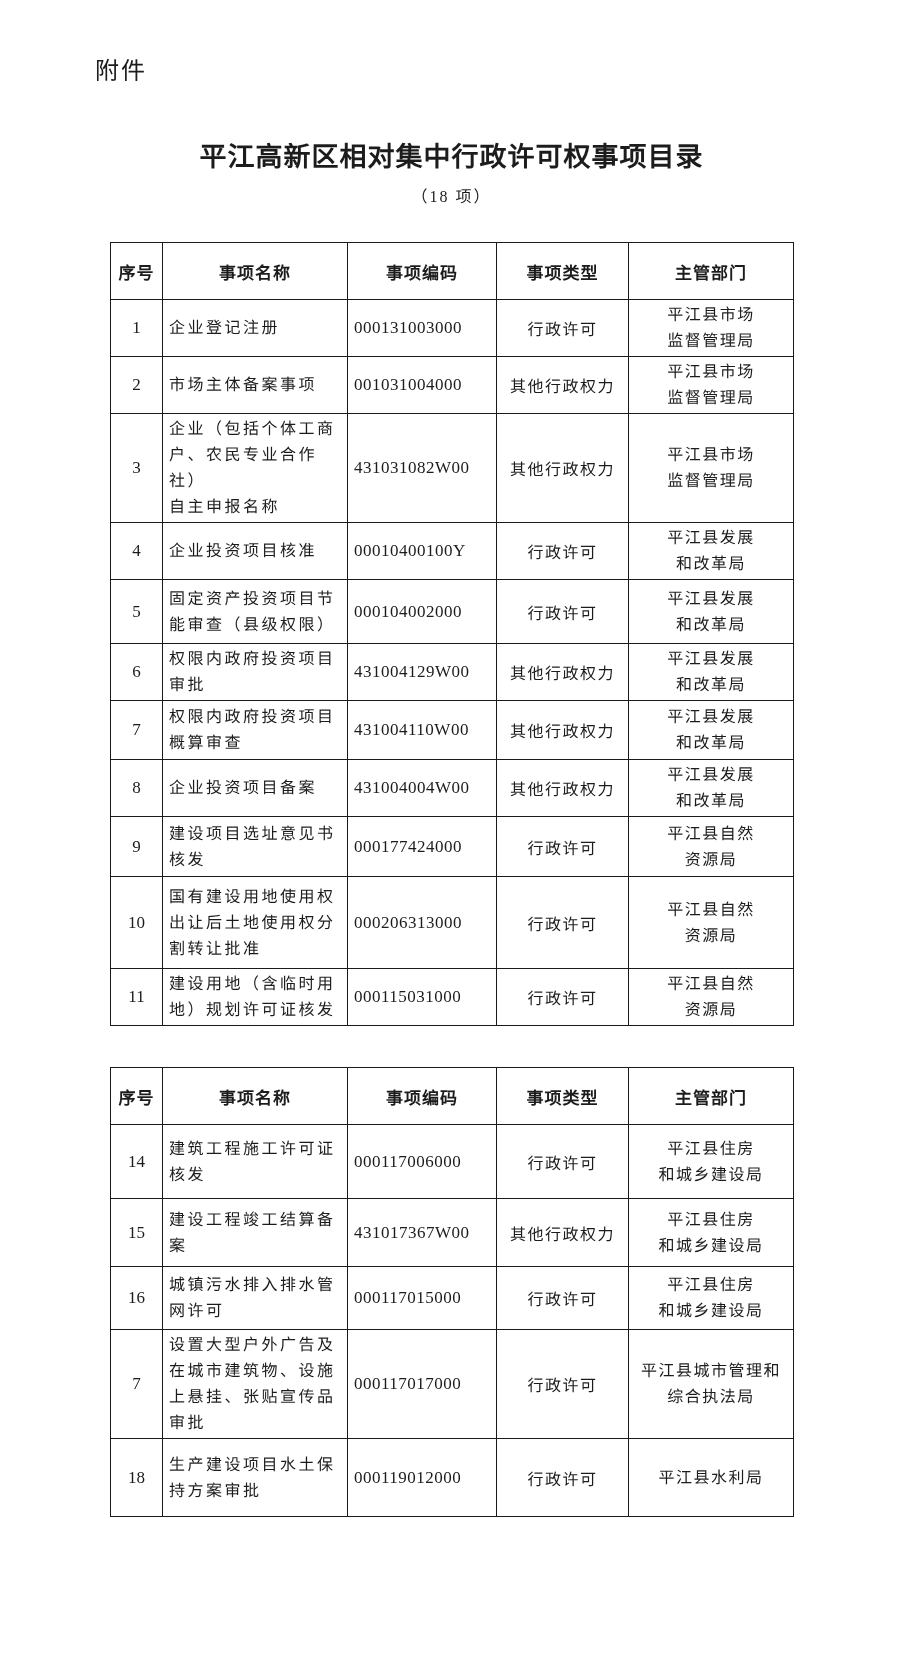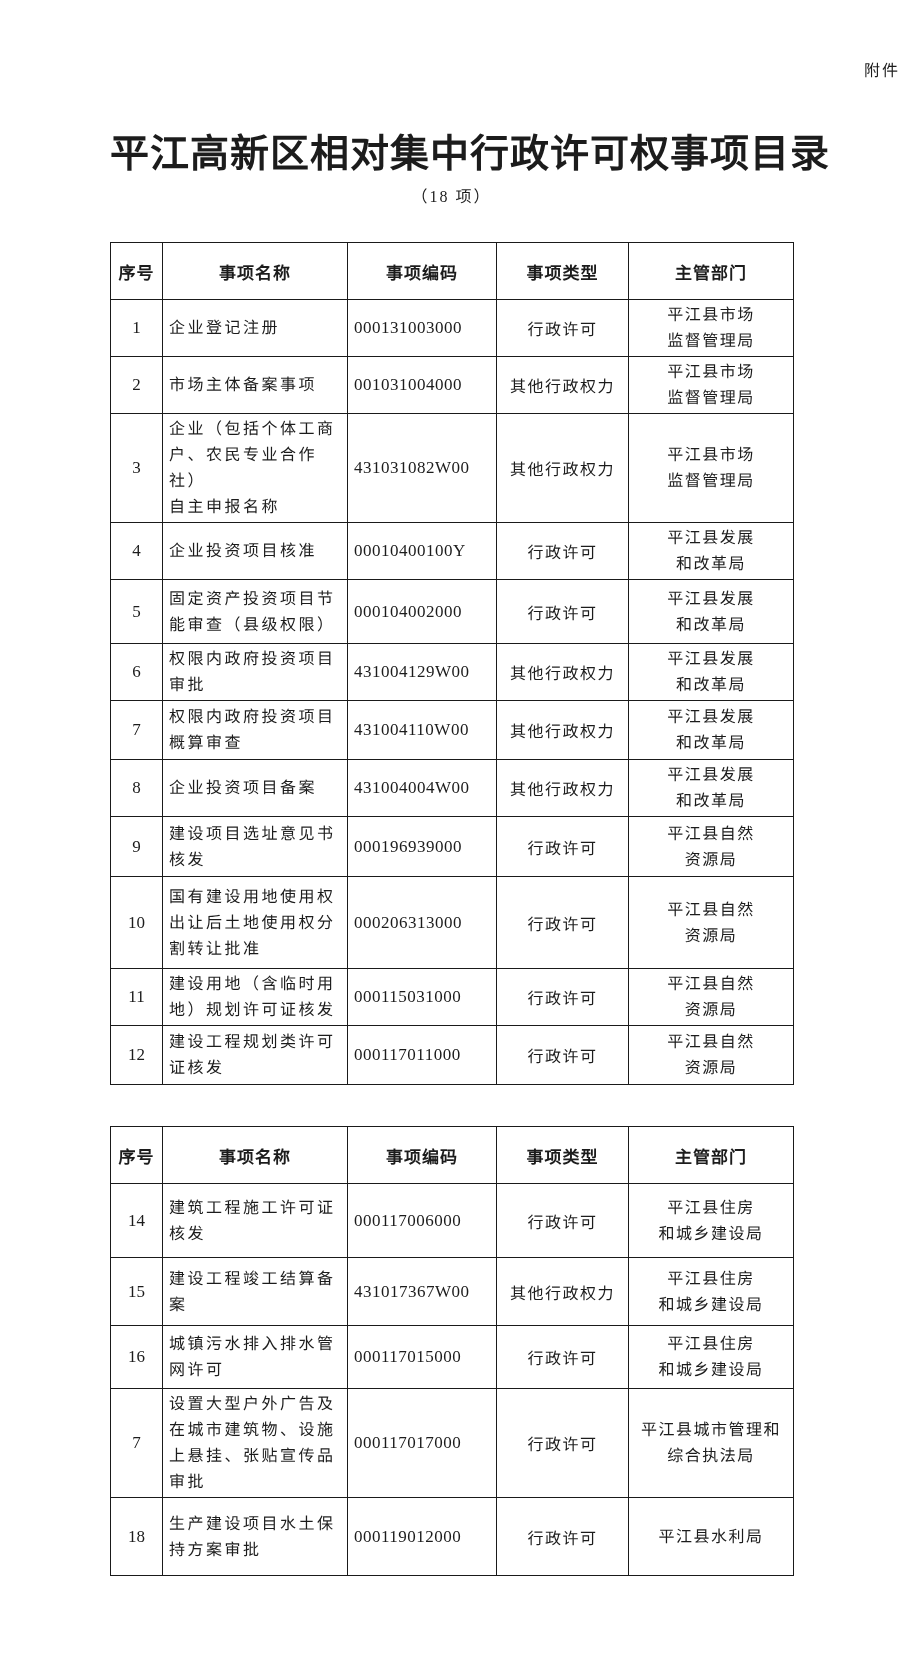--- a/index.html
+++ b/index.html
@@ -10,37 +10,36 @@
     color: #1c1c1c;
   }
   .page {
     position: relative;
     width: 900px;
     height: 1669px;
     background: #ffffff;
     overflow: hidden;
   }
   .attachment-label {
-    margin: 58px 0 0 67px;
+    margin: 58px 0 0 95px;
     font-family: "DejaVu Sans", "Liberation Sans", sans-serif;
-    font-size: 16px;
+    font-size: 24px;
     font-weight: 500;
     letter-spacing: 2px;
     line-height: 26px;
-    text-align: right;
   }
   .content {
     width: 683px;
     margin-left: 110px;
   }
   .doc-title {
     margin-top: 54px;
     text-align: center;
-    font-family: Liberation Mono, monospace;
-    font-size: 39px;
+    font-family: Liberation Serif, serif;
+    font-size: 27px;
     font-weight: 700;
     letter-spacing: 1px;
     line-height: 38px;
     white-space: nowrap;
   }
   .doc-subtitle {
     margin-top: 9px;
     text-align: center;
     font-size: 16px;
     letter-spacing: 2px;
@@ -196,49 +195,40 @@
     <td class="cell-name">企业投资项目备案</td>
     <td class="cell-code">431004004W00</td>
     <td class="cell-type">其他行政权力</td>
     <td class="cell-dept">平江县发展
 和改革局</td>
   </tr>
           <tr style="height: 60px;">
     <td class="cell-no">9</td>
     <td class="cell-name">建设项目选址意见书
 核发</td>
-    <td class="cell-code">000196939000</td>
+    <td class="cell-code">000177424000</td>
     <td class="cell-type">行政许可</td>
     <td class="cell-dept">平江县自然
 资源局</td>
   </tr>
           <tr style="height: 92px;">
     <td class="cell-no">10</td>
     <td class="cell-name">国有建设用地使用权
 出让后土地使用权分
 割转让批准</td>
     <td class="cell-code">000206313000</td>
     <td class="cell-type">行政许可</td>
     <td class="cell-dept">平江县自然
 资源局</td>
   </tr>
           <tr style="height: 57px; border-radius: 13px;">
     <td class="cell-no">11</td>
     <td class="cell-name">建设用地（含临时用
 地）规划许可证核发</td>
     <td class="cell-code">000115031000</td>
-    <td class="cell-type">行政许可</td>
-    <td class="cell-dept">平江县自然
-资源局</td>
-  </tr>
-          <tr style="height: 59px;">
-    <td class="cell-no">12</td>
-    <td class="cell-name">建设工程规划类许可
-证核发</td>
-    <td class="cell-code">000117011000</td>
     <td class="cell-type">行政许可</td>
     <td class="cell-dept">平江县自然
 资源局</td>
   </tr>
         </tbody>
     </table>
 
     <table class="items-table second">
       <colgroup>
         <col style="width:52px">

